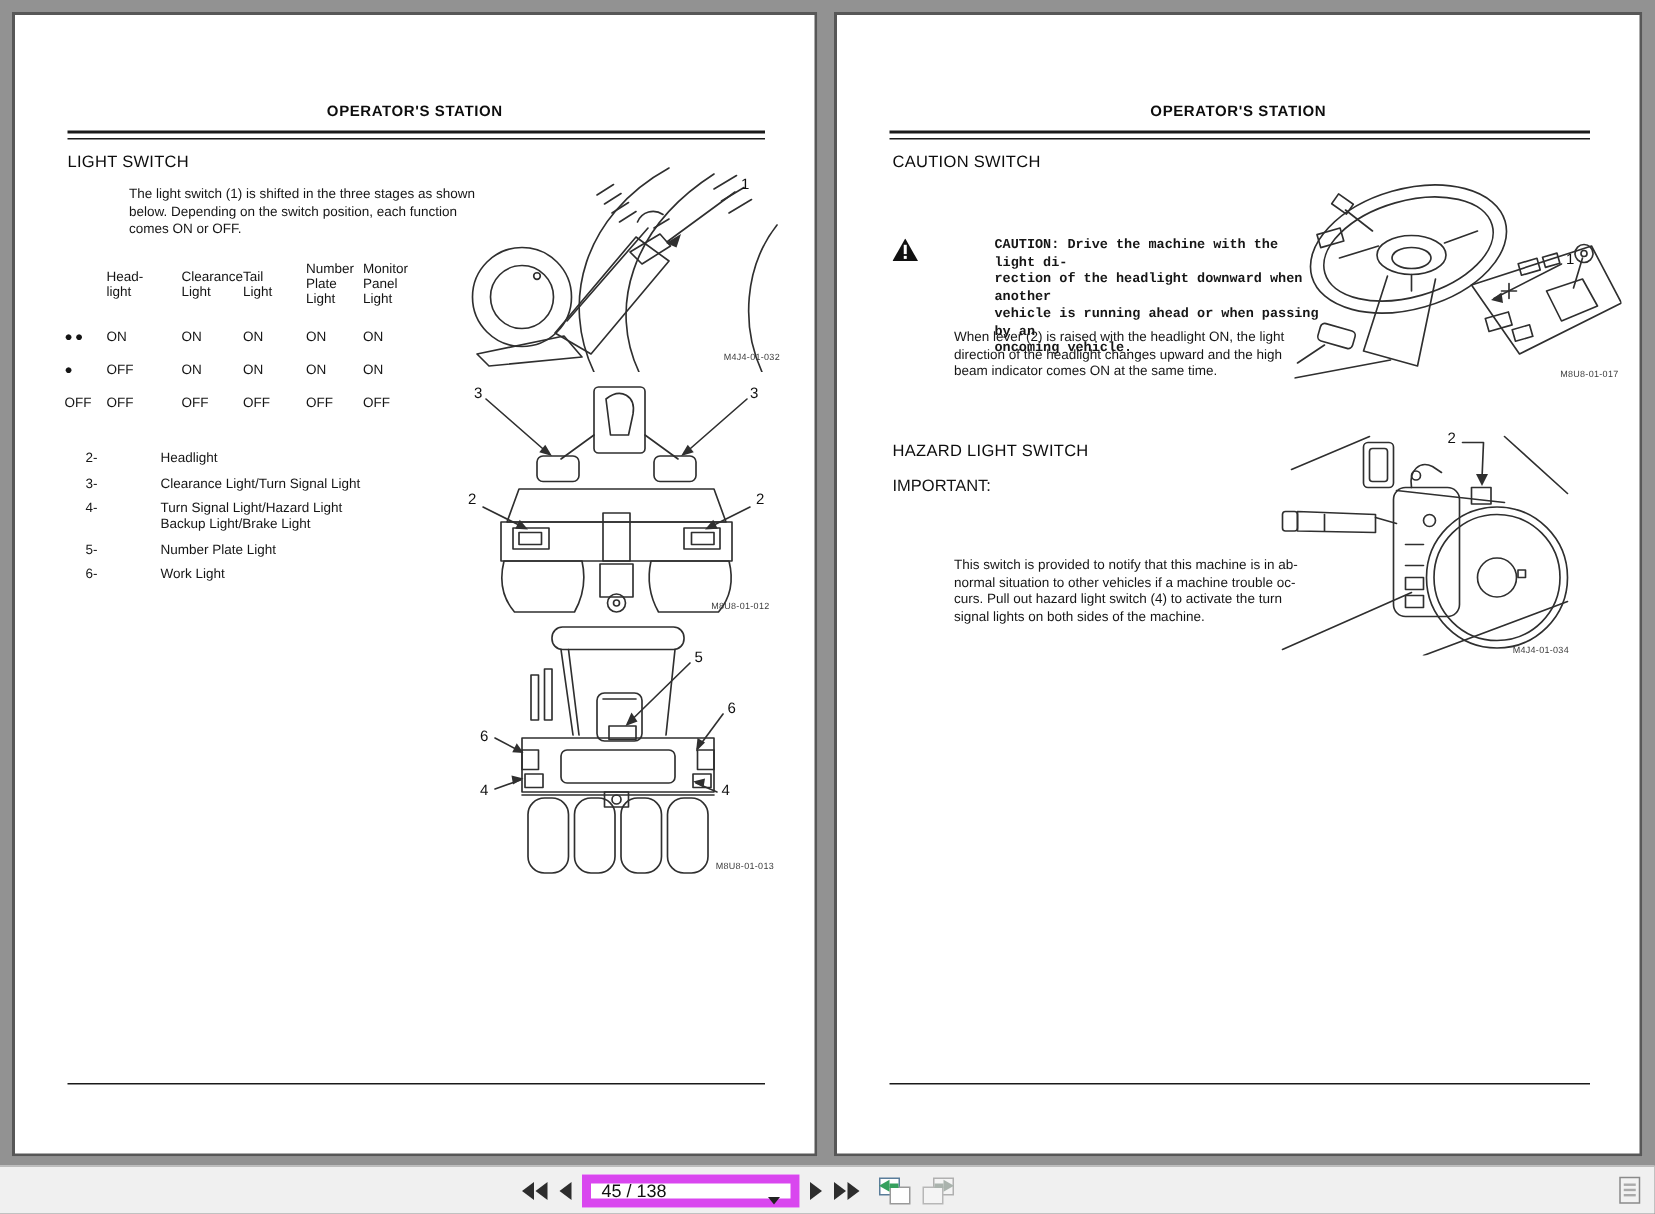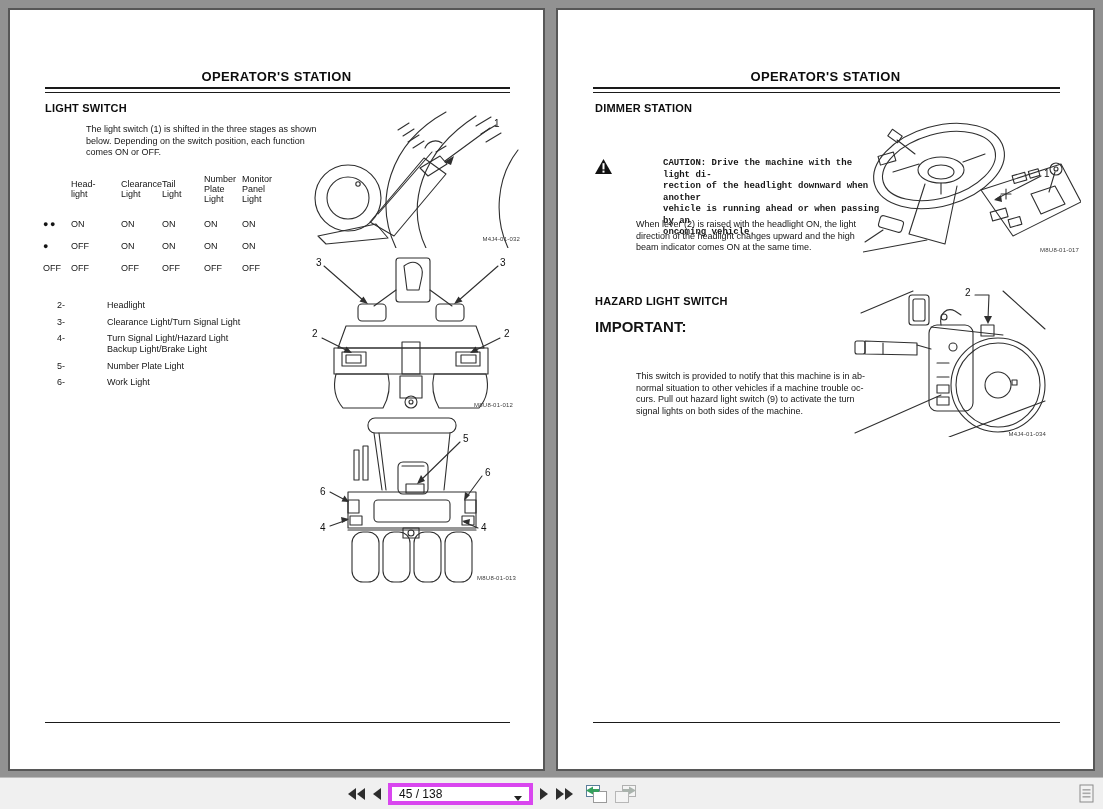--- a/index.html
+++ b/index.html
@@ -11,36 +11,36 @@
   }
   .page{
     position:absolute;top:8px;height:763px;background:#ffffff;
     border:2px solid #575757;box-sizing:border-box;
   }
   #page-left{left:8px;width:537px;}
   #page-right{left:556px;width:539px;}
 
   .page-header{
     position:absolute;top:59px;left:0;right:0;text-align:center;
-    font-size:13px;font-weight:bold;letter-spacing:.4px;color:#0d0d0d;
+    font-size:10px;font-weight:bold;letter-spacing:.4px;color:#0d0d0d;
   }
   .header-rule{
     position:absolute;top:77px;left:35px;right:33px;height:3px;
     border-top:2.5px solid #1a1a1a;border-bottom:1px solid #1a1a1a;
   }
   .footer-rule{
     position:absolute;top:712px;left:35px;right:33px;
     border-top:1.5px solid #1a1a1a;
   }
   .page-footer{
     position:absolute;top:719px;left:0;right:0;text-align:center;
     font-size:9.5px;color:#111;margin-top:48px;
   }
   .h2{
-    position:absolute;font-size:11px;font-weight:bold;color:#0d0d0d;letter-spacing:.2px;
+    position:absolute;font-size:11px;font-weight:normal;color:#0d0d0d;letter-spacing:.2px;
   }
   .txt{
     position:absolute;font-size:9px;line-height:11.5px;color:#161616;
     white-space:pre-line;
     margin-left:41px;
   }
   .btxt{font-weight:bold;}
 
   
   .ls-table{position:absolute;left:33px;top:155px;border-collapse:collapse;table-layout:fixed;}
@@ -59,33 +59,33 @@
   .fig{position:absolute;}
   .fig svg{position:absolute;left:0;top:0;}
   .fig-caption{
     position:absolute;right:2px;font-size:6px;color:#3c3c3c;letter-spacing:.2px;
   }
   .callout{position:absolute;font-size:10px;color:#101010;}
 
   .caution-block{position:absolute;display:flex;}
   .caution-icon{flex:none;margin-right:10px;margin-top:1px;}
 
-  .imp-label{position:absolute;font-size:15px;font-weight:bold;color:#141414;}
+  .imp-label{position:absolute;font-size:11px;font-weight:normal;color:#141414;}
 
   
   .toolbar{
     position:absolute;left:0;right:0;top:777px;height:32px;
     background:#f0f0f0;border-top:1px solid #bcbcbc;box-sizing:border-box;
   }
   .toolbar-center{
     position:absolute;left:347px;top:0;height:31px;display:flex;align-items:center;gap:6px;
   }
   .tb-btn{display:flex;align-items:center;justify-content:center;height:24px;cursor:default;}
   .page-combo{
-    width:145px;height:22px;background:#fff;border:4px solid #d946ef;box-sizing:border-box;
+    width:145px;height:22px;background:#fff;border:6px solid #d946ef;box-sizing:border-box;
     display:flex;align-items:center;position:relative;
   }
   .page-combo .combo-text{font-size:12px;color:#101010;padding-left:7px;}
   .combo-arrow{
     position:absolute;right:7px;top:9px;width:0;height:0;
     border-left:4px solid transparent;border-right:4px solid transparent;
     border-top:5px solid #222;
   }
   .doc-icon{position:absolute;right:9px;top:6px;}
 </style>
@@ -284,21 +284,21 @@
   </div>
 
   <div class="footer-rule"></div>
   <div class="page-footer">1-14</div>
 </div>
 
 <div class="page" id="page-right">
   <div class="page-header">OPERATOR'S STATION</div>
   <div class="header-rule"></div>
 
-  <div class="h2" style="left:37px;top:92px;">DIMMER STATION</div>
+  <div class="h2" style="left:37px;top:92px;">CAUTION SWITCH</div>
 
   <div class="caution-block" style="left:37px;top:148px;width:285px;font-family:Liberation Mono, monospace;">
     <svg class="caution-icon" width="17" height="16" viewBox="0 0 17 16">
       <polygon points="8.5,0 17,15 0,15" fill="#111"></polygon>
       <rect x="7.5" y="4.2" width="2" height="6.2" fill="#fff"></rect>
       <rect x="7.5" y="11.6" width="2" height="2" fill="#fff"></rect>
     </svg>
     <div class="txt btxt" style="position:static;">CAUTION:  Drive the machine with the light di-
 rection of the headlight downward when another
 vehicle is running ahead or when passing by an
@@ -306,21 +306,21 @@
   </div>
 
   <div class="txt" style="left:37px;top:209px;width:280px;">When lever (2) is raised with the headlight ON, the light
 direction of the headlight changes upward and the high
 beam indicator comes ON at the same time.</div>
 
   <div class="h2" style="left:37px;top:285px;">HAZARD LIGHT SWITCH</div>
   <div class="imp-label" style="left:37px;top:308px;">IMPORTANT:</div>
   <div class="txt" style="left:37px;top:361px;width:285px;">This switch is provided to notify that this machine is in ab-
 normal situation to other vehicles if a machine trouble oc-
-curs. Pull out hazard light switch (9) to activate the turn
+curs. Pull out hazard light switch (4) to activate the turn
 signal lights on both sides of the machine.</div>
 
   <div class="fig" style="left:305px;top:100px;width:218px;height:145px;">
     <svg width="218" height="145" viewBox="0 0 218 145">
       <g fill="none" stroke="#2f2f2f" stroke-width="1.1" stroke-linecap="round" stroke-linejoin="round">
         <g transform="rotate(-16 76 56)">
           <ellipse cx="76" cy="56" rx="67" ry="40"></ellipse>
           <ellipse cx="76" cy="56" rx="58" ry="32"></ellipse>
           <rect x="20" y="30" width="16" height="9"></rect>
         </g>

